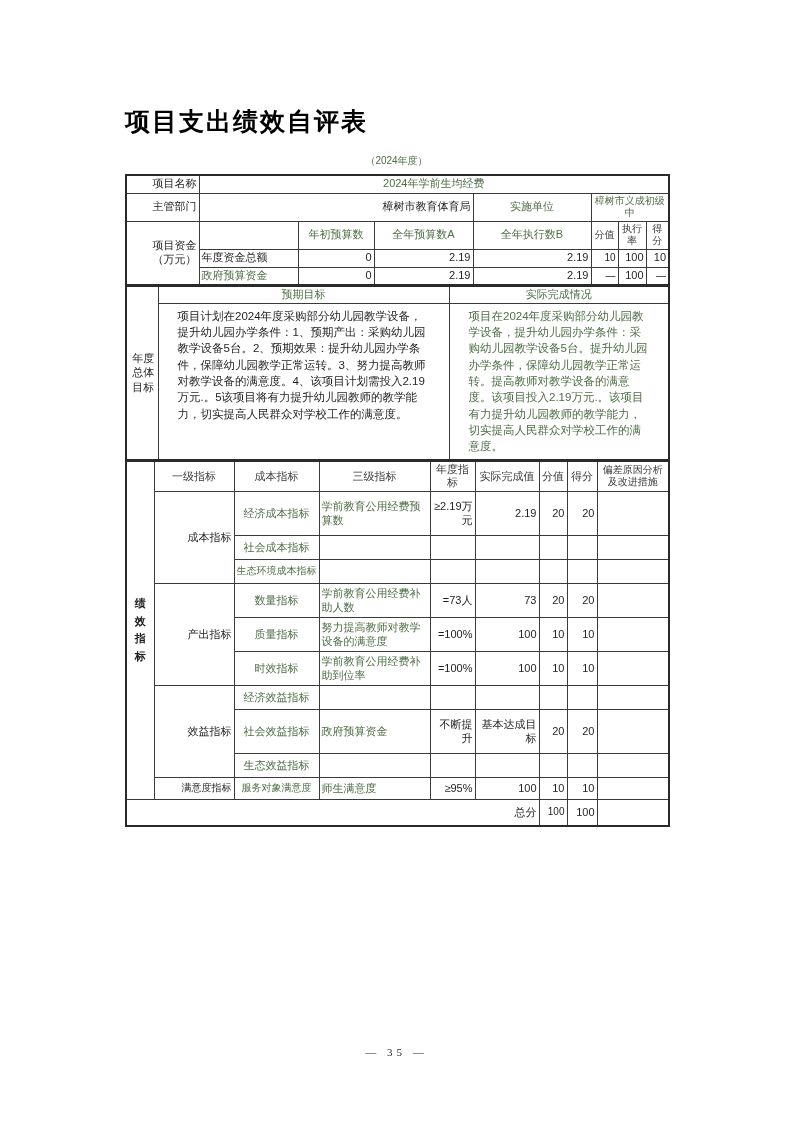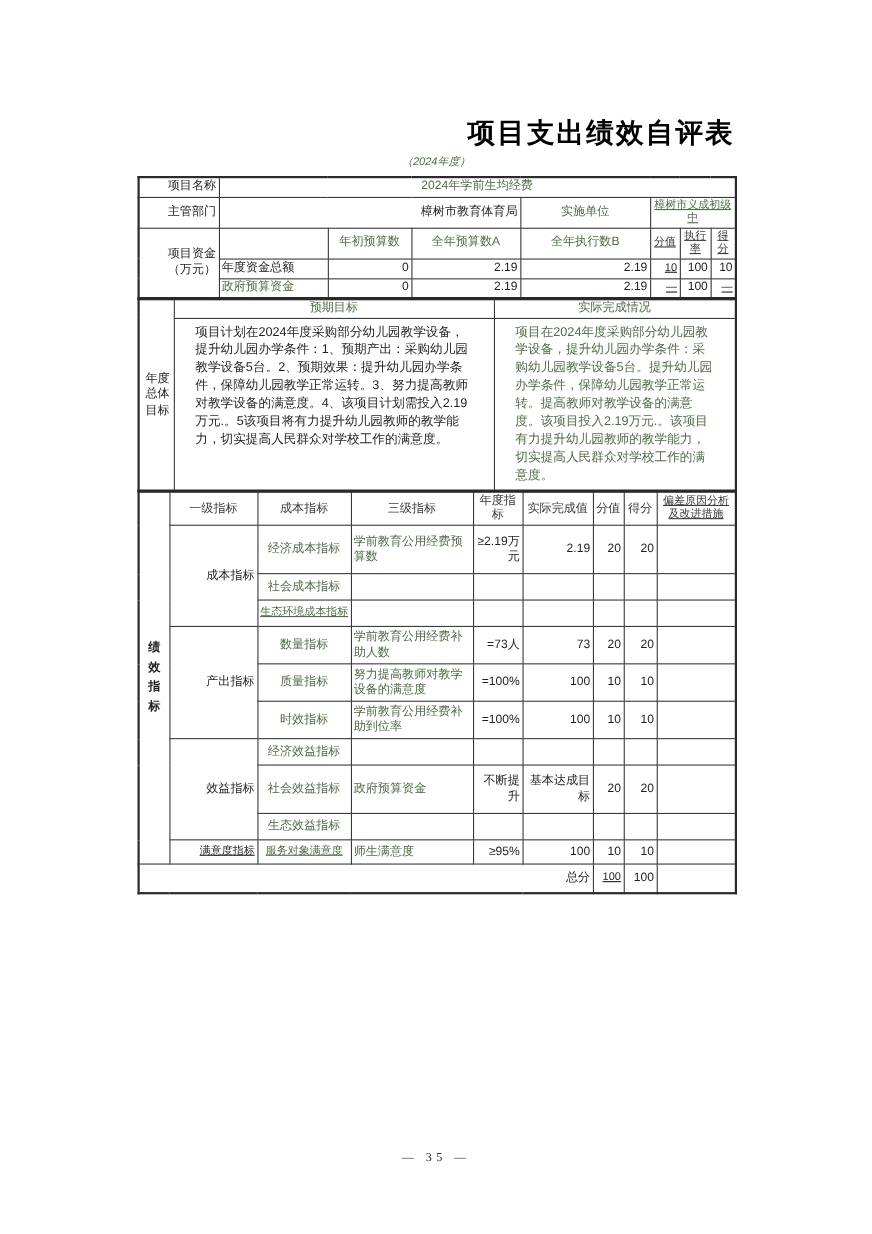--- a/index.html
+++ b/index.html
@@ -6,42 +6,42 @@
   html,body { background:#ffffff; }
   body {
     width:793px; height:1122px;
     font-family:"Liberation Sans", sans-serif;
     color:#1f1f1f;
     position:relative;
     overflow:hidden;
   }
   .doc { width:543px; margin:0 auto; padding-top:104px; }
   .title {
-    font-size:25px; font-weight:bold; text-align:right;
+    font-size:25px; font-weight:bold; text-align:left;
     letter-spacing:2px; color:#000; line-height:34px;
   }
-  .subtitle { font-size:10px; text-align:center; margin:2px 0 6px;font-style:italic; }
+  .subtitle { font-size:10px; text-align:center; margin:16px 0 6px; }
   table { border-collapse:collapse; width:543px; table-layout:fixed; }
   table + table { margin-top:-1px; }
   td {
     border:1px solid #3a3a3a;
     font-size:11px; line-height:1.25;
     text-align:center; vertical-align:middle;
     padding:1px 2px;
     overflow:hidden;
   }
   .tbl-top   { border:2px solid #2a2a2a; }
   .tbl-goal  { border:2px solid #2a2a2a; }
   .tbl-ind   { border:2px solid #2a2a2a; }
   .g   { color:#4e6e46; }          
   .dk  { color:#1f1f1f;text-align:right; }
   .hd  { color:#3a3a3a; }
   .ba  { word-break:break-all; }
   .left { text-align:left; }
-  .small { font-size:10px;text-decoration:underline; }
+  .small { font-size:10px; }
   .goal-text {
     font-size:11.5px; line-height:1.42; text-align:left;
     padding:4px 19px; vertical-align:top;
   }
   .vlabel-2 { width:24px; margin:0 auto; word-break:break-all; line-height:1.35; }
   .vlabel-1 { width:13px; margin:0 auto; word-break:break-all; line-height:1.6; letter-spacing:1px;font-weight:bold; }
   .page-num {
     position:absolute; left:0; right:0; top:1046px;
     text-align:center; font-size:11px;
     font-family:"Liberation Serif", serif; color:#2a2a2a;

